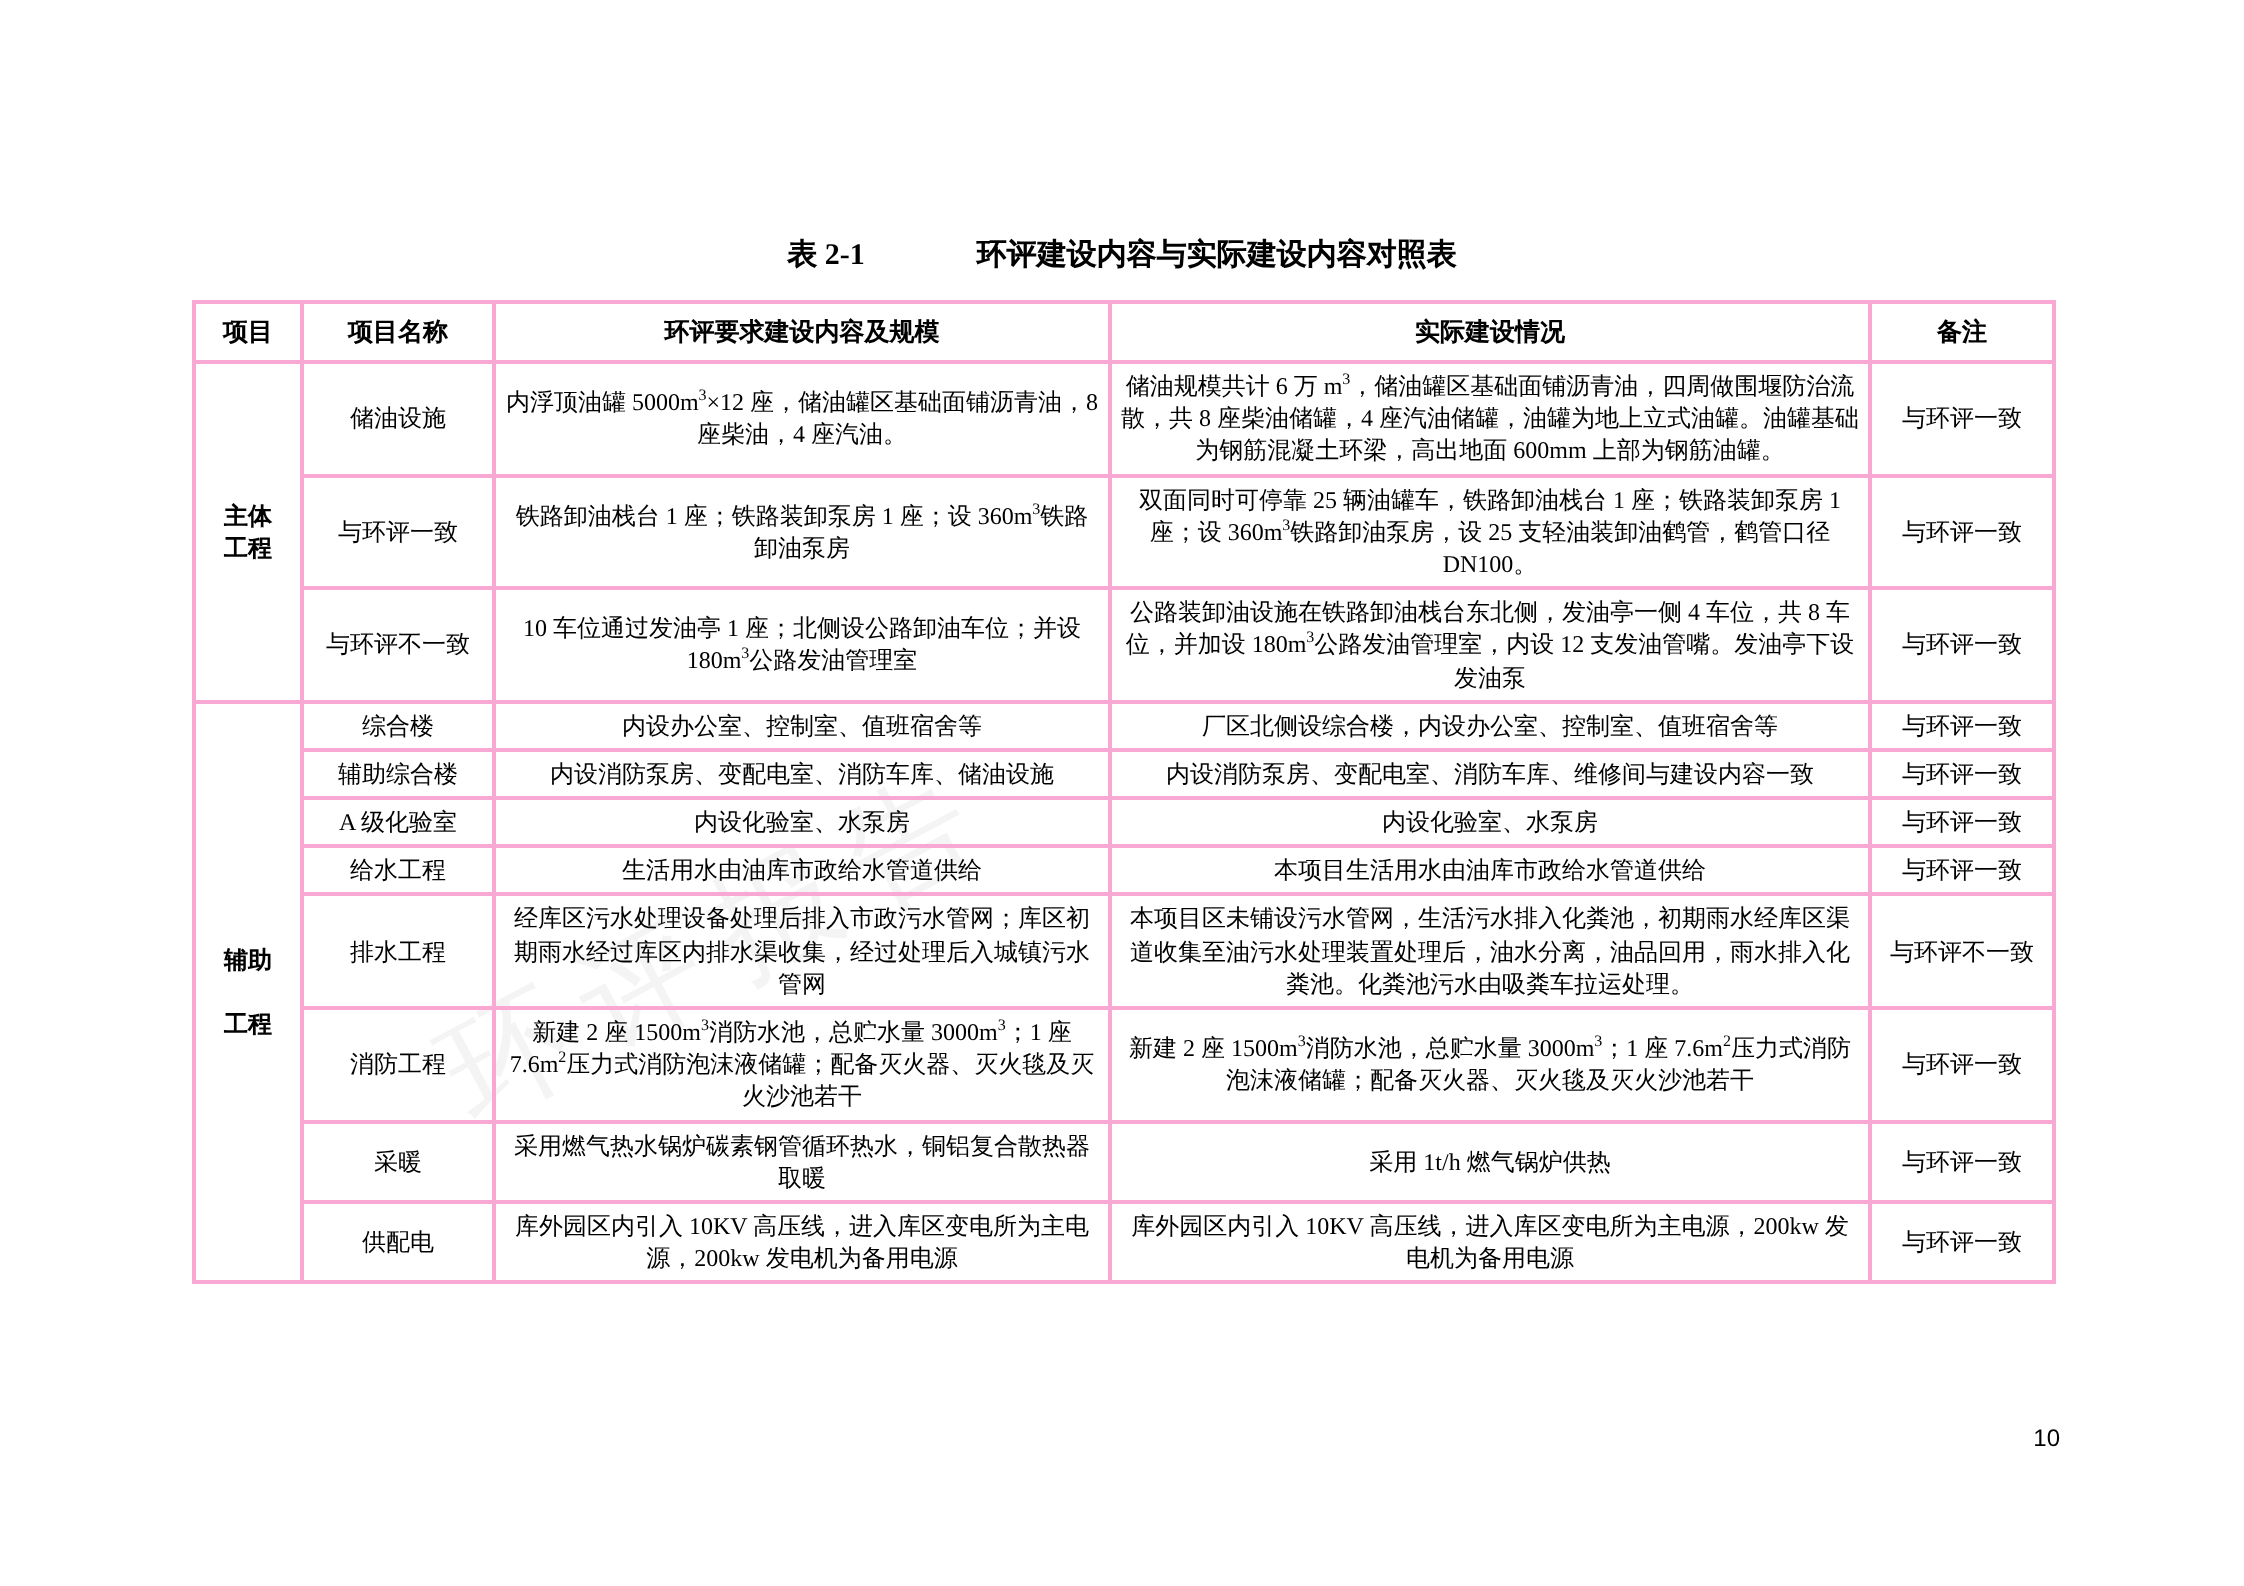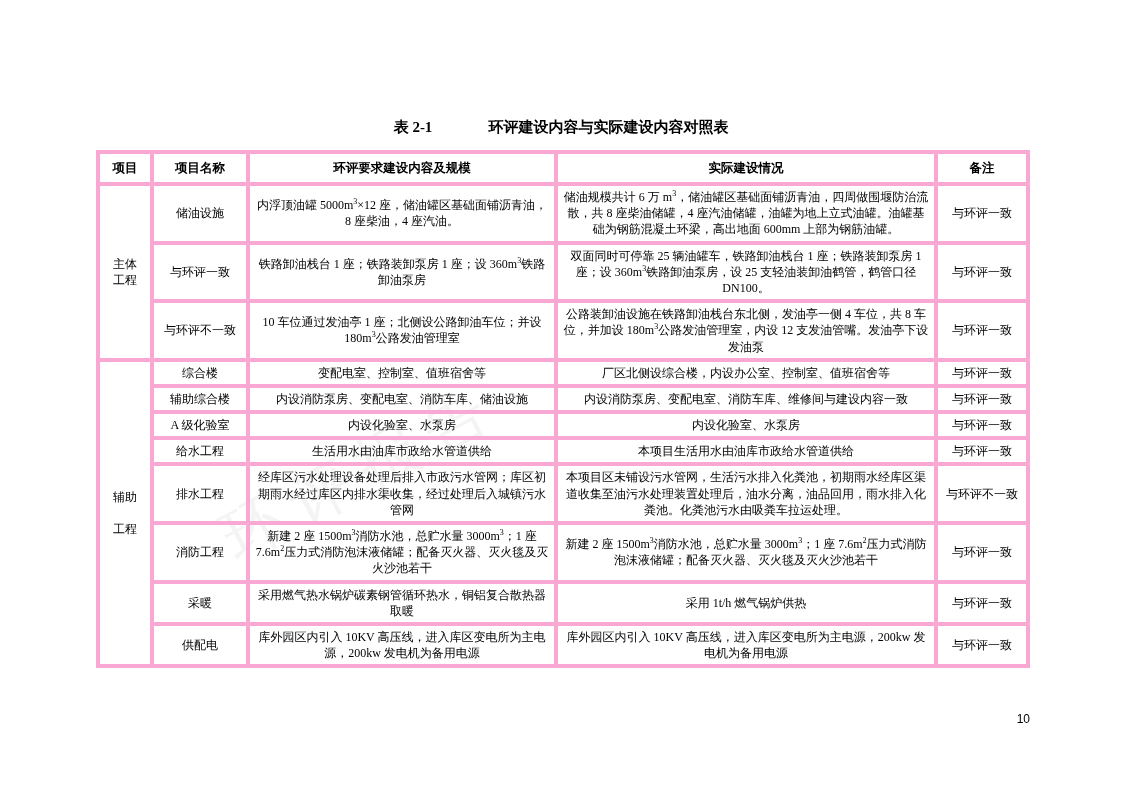--- a/index.html
+++ b/index.html
@@ -45,21 +45,21 @@
   .title-row .tnum { margin-right: 56px; }
   table.main {
     position: absolute;
     left: 96px;
     top: 150px;
     width: 930px;
     border-collapse: collapse;
     table-layout: fixed;
   }
   table.main th, table.main td {
-    border: 4px solid #f9a8d4;
+    border: 2px solid #f9a8d4;
     padding: 3px 4px;
     font-size: 12px;
     line-height: 1.35;
     vertical-align: middle;
     text-align: center;
     font-family: "Liberation Serif", "DejaVu Serif", serif;
   }
   table.main th {
     font-weight: bold;
     font-size: 12.5px;
@@ -68,21 +68,21 @@
   td.just {
     text-align: justify;
     text-align-last: center;
   }
   .col-proj { width: 54px; }
   .col-name { width: 96px; }
   .col-eia  { width: 308px; }
   .col-act  { width: 380px; }
   .col-note { width: 92px; }
   .vert-cell {
-    font-weight: normal;
+    font-weight: bold;
     font-size: 12.5px;
     line-height: 1.5;
   }
   .pagenum {
     position: absolute;
     right: 92px;
     top: 712px;
     font-size: 12px;
     font-family: "Liberation Sans", sans-serif;
   }
@@ -134,21 +134,21 @@
       <tr>
         <td>与环评不一致</td>
         <td class="just">10 车位通过发油亭 1 座；北侧设公路卸油车位；并设 180m<sup>3</sup>公路发油管理室</td>
         <td class="just">公路装卸油设施在铁路卸油栈台东北侧，发油亭一侧 4 车位，共 8 车位，并加设 180m<sup>3</sup>公路发油管理室，内设 12 支发油管嘴。发油亭下设发油泵</td>
         <td>与环评一致</td>
       </tr>
 
       <tr>
         <td class="vert-cell" rowspan="9">辅助<br><br>工程</td>
         <td>综合楼</td>
-        <td>变配电室、控制室、值班宿舍等</td>
+        <td>内设办公室、控制室、值班宿舍等</td>
         <td>厂区北侧设综合楼，内设办公室、控制室、值班宿舍等</td>
         <td>与环评一致</td>
       </tr>
       <tr>
         <td>辅助综合楼</td>
         <td>内设消防泵房、变配电室、消防车库、储油设施</td>
         <td>内设消防泵房、变配电室、消防车库、维修间与建设内容一致</td>
         <td>与环评一致</td>
       </tr>
       <tr>

